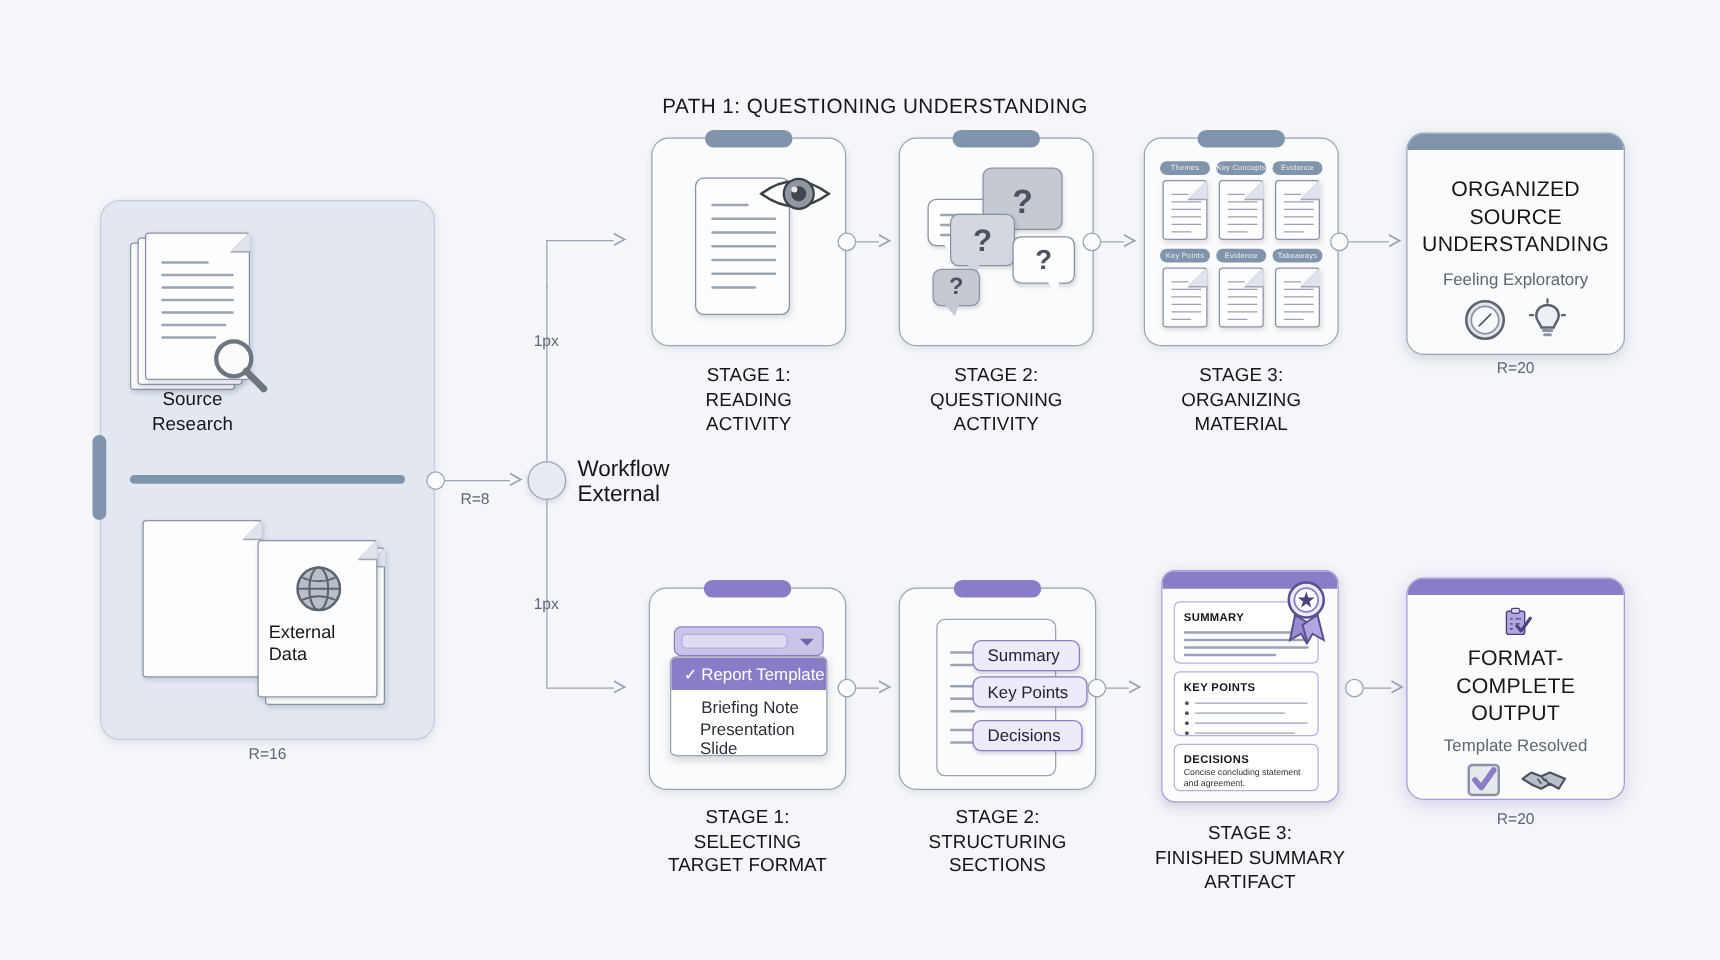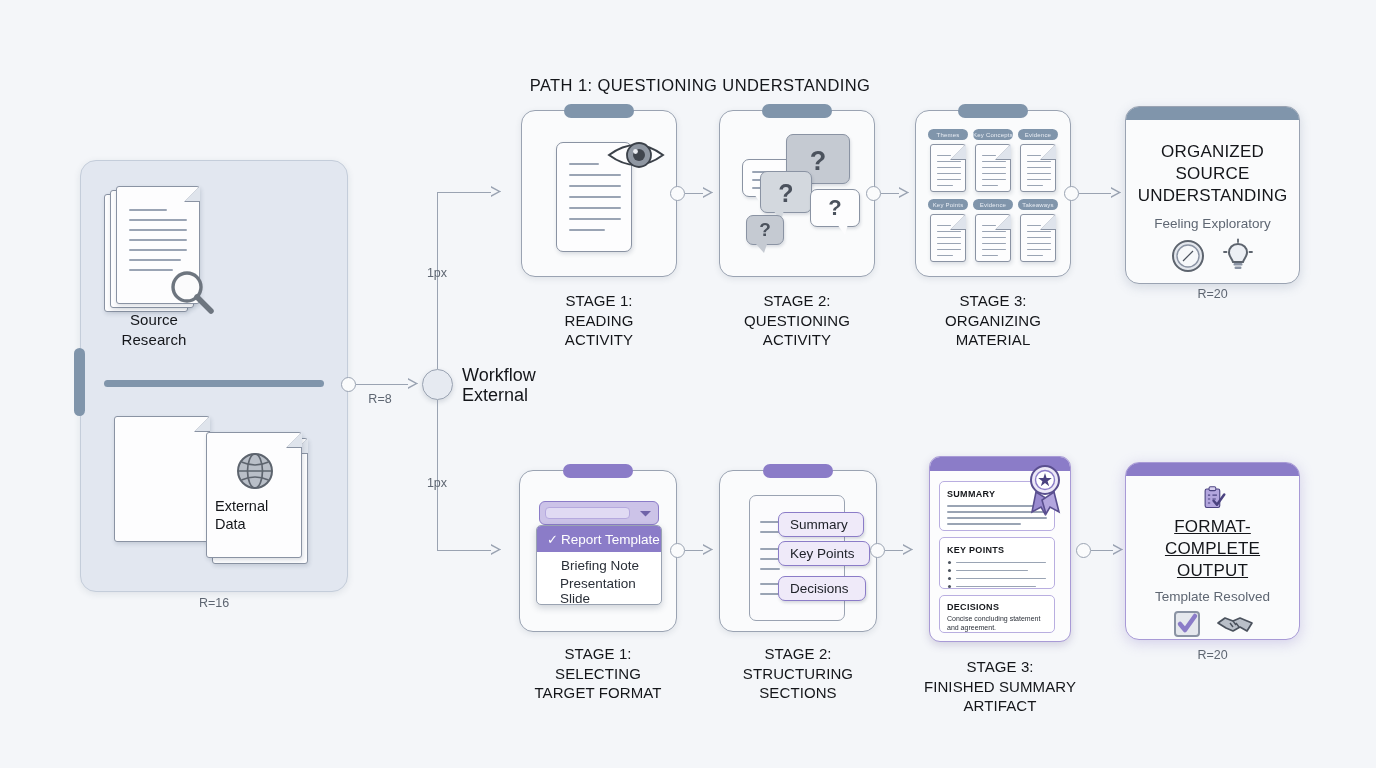--- a/index.html
+++ b/index.html
@@ -488,21 +488,21 @@
     <svg width="50" height="48" viewBox="0 0 50 48" style="margin-top:9px;">
       <rect x="11" y="7" width="26" height="33" rx="3" fill="#b3a6de" stroke="#4b4380" stroke-width="2"></rect>
       <rect x="18" y="3" width="12" height="7" rx="2.5" fill="#d7cfee" stroke="#4b4380" stroke-width="1.8"></rect>
       <line x1="16" y1="18" x2="20" y2="18" stroke="#4b4380" stroke-width="1.8"></line>
       <line x1="24" y1="18" x2="32" y2="18" stroke="#4b4380" stroke-width="1.8"></line>
       <line x1="16" y1="25" x2="20" y2="25" stroke="#4b4380" stroke-width="1.8"></line>
       <line x1="24" y1="25" x2="30" y2="25" stroke="#4b4380" stroke-width="1.8"></line>
       <line x1="16" y1="32" x2="20" y2="32" stroke="#4b4380" stroke-width="1.8"></line>
       <path d="M26 28 L32 35 L45 17" fill="none" stroke="#4b4380" stroke-width="4.5" stroke-linecap="round" stroke-linejoin="round"></path>
     </svg>
-    <div class="otitle" style="margin-top:4px;padding:0 17px;text-decoration:underline;">
+    <div class="otitle" style="margin-top:4px;padding:0 17px;">
       <span>FORMAT-COMPLETE</span><br>
       <span>OUTPUT</span>
     </div>
     <div class="osub" style="margin-top:7px;">Template Resolved</div>
     <div class="oicons" style="margin-top:5px;">
       <svg width="30" height="30" viewBox="0 0 30 30">
         <rect x="3" y="3" width="24" height="24" rx="3" fill="#e5e8ed" stroke="#8a93a3" stroke-width="2"></rect>
         <path d="M8 15 L13 21 L23 7" fill="none" stroke="#8b7cc8" stroke-width="4.5" stroke-linecap="round" stroke-linejoin="round"></path>
       </svg>
       <svg width="38" height="28" viewBox="0 0 38 28">

